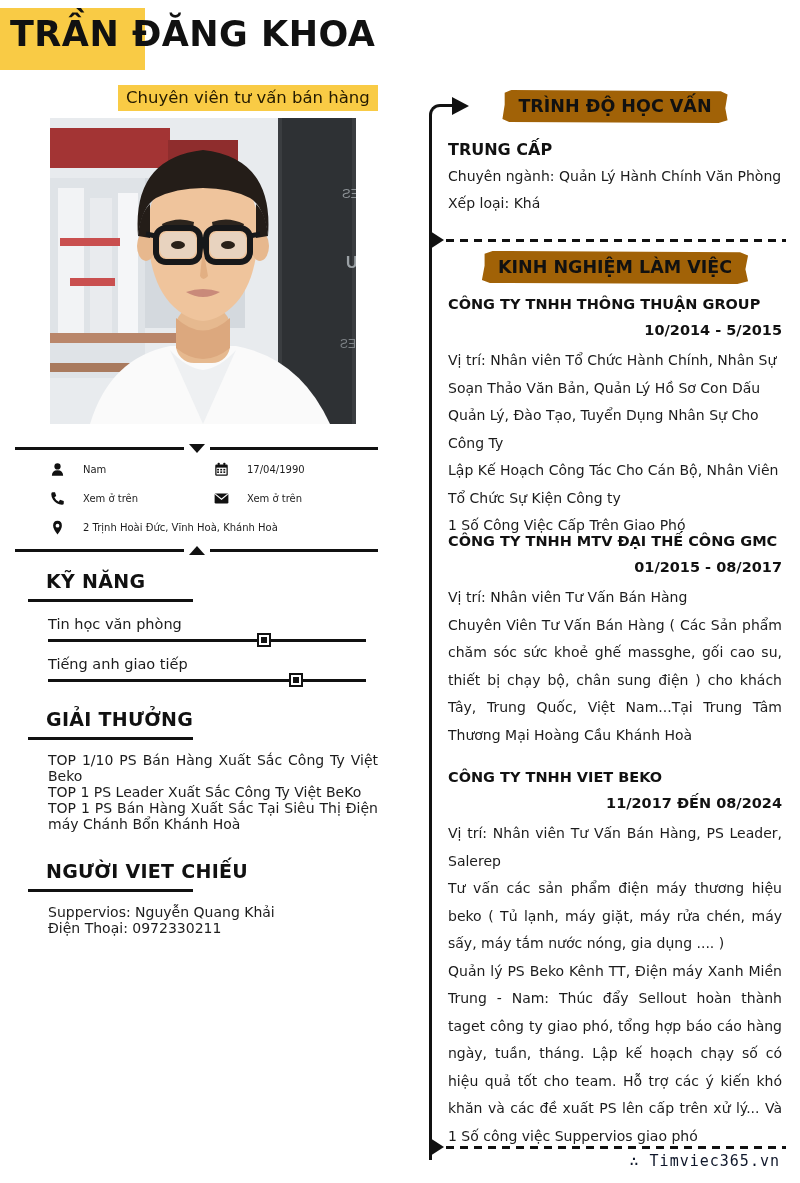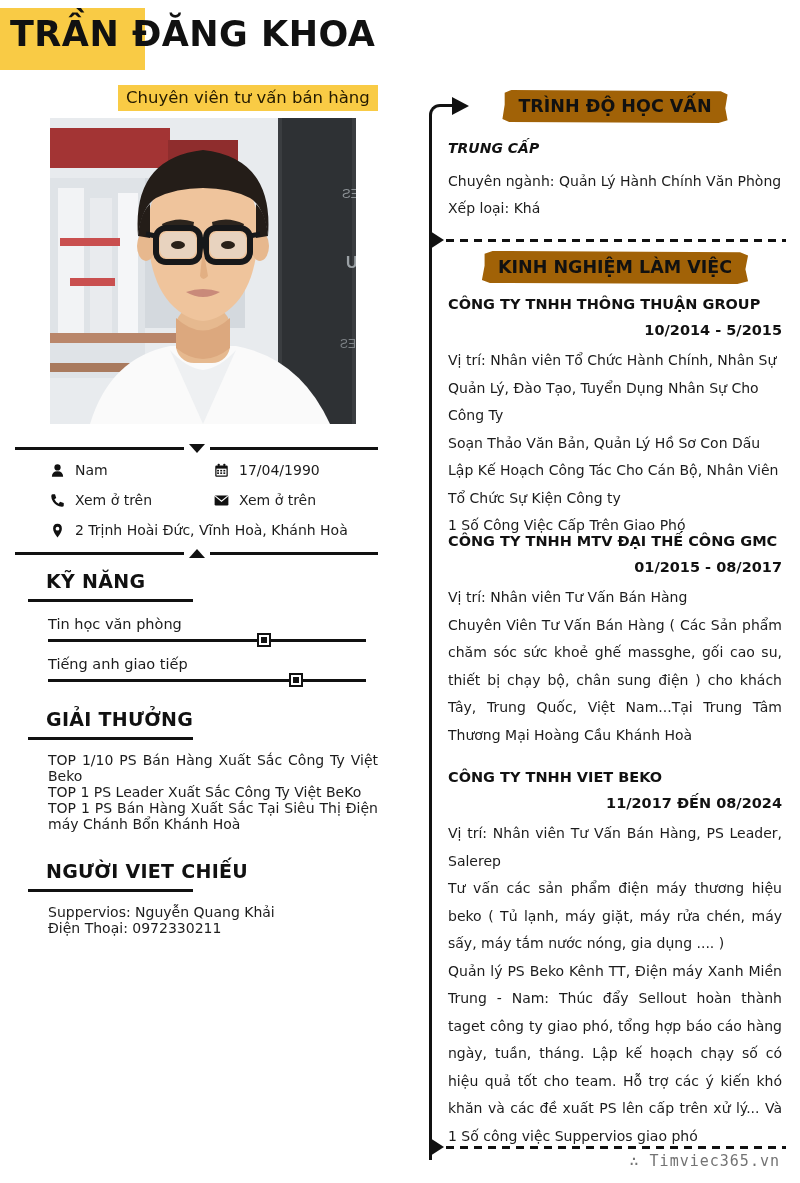--- a/index.html
+++ b/index.html
@@ -19,21 +19,21 @@
   #info-panel { left:15px; top:447px; width:363px; }
   .hline { position:relative; height:3px; background:#111; }
   .tri-wrap { position:absolute; left:50%; transform:translateX(-50%); top:-6px; background:#fff; padding:0 5px; height:14px; display:flex; align-items:center; }
   .tri-down { width:0; height:0; border-left:8px solid transparent; border-right:8px solid transparent; border-top:9px solid #111; }
   .tri-up   { width:0; height:0; border-left:8px solid transparent; border-right:8px solid transparent; border-bottom:9px solid #111; }
   .info-grid { padding:12px 0 10px 35px; }
   .info-row { display:flex; margin-bottom:14px; }
   .info-cell { display:flex; align-items:center; width:168px; }
   .info-cell.wide { width:100%; }
   .info-cell .ic { width:15px; height:15px; margin-right:10px; flex:0 0 15px; }
-  .info-cell span.txt { font-size:14px; }
+  .info-cell span.txt { font-size:10px;margin-left:8px; }
 
   
   .lsec-title { font-size:19px; font-weight:700; color:#111; padding-left:18px; letter-spacing:.3px; }
   .lsec-rule { height:3px; background:#111; width:165px; margin-top:7px; }
   #skills-section { left:28px; top:570px; width:350px; }
   #awards-section { left:28px; top:708px; width:350px; }
   #refs-section   { left:28px; top:860px; width:350px; }
   .skill { margin-top:14px; padding-left:20px; }
   .skill-label { font-size:14.5px; margin-bottom:7px; }
   .skill-line { position:relative; height:3px; background:#111; width:318px; }
@@ -50,37 +50,37 @@
   #dash1 { left:446px; top:239px; width:340px; }
   #dash2 { left:446px; top:1146px; width:340px; }
   .dash-tri { width:0; height:0; border-left:14px solid #111; border-top:9px solid transparent; border-bottom:9px solid transparent; }
   #dash1-tri { left:430px; top:231px; }
   #dash2-tri { left:430px; top:1138px; }
 
   .r-header { background:#a16207; color:#111; font-size:17.5px; font-weight:700; padding:6px 16px 7px; white-space:nowrap; border-radius:2px;
     clip-path:polygon(1% 8%, 4% 0, 97% 4%, 100% 14%, 99% 55%, 100% 92%, 96% 100%, 3% 97%, 0 88%, 1% 45%); }
   #edu-block { left:448px; top:90px; width:334px; }
   #edu-header-row { display:flex; justify-content:center; margin-bottom:17px; }
-  .r-sub { font-size:14px; font-weight:700; color:#111; margin-bottom:12px;font-style:italic; }
+  .r-sub { font-size:16px; font-weight:700; color:#111; margin-bottom:4px; }
   .r-line { font-size:14px; line-height:27px; }
 
   #exp-header-row { left:448px; top:251px; width:334px; display:flex; justify-content:center; }
 
   .job { left:448px; width:334px; }
   #job1 { top:296px; }
   #job2 { top:533px; }
   #job3 { top:769px; }
   .job-company { font-size:14.5px; font-weight:700; color:#111; margin-bottom:10px; }
   .job-period { font-size:14.5px; font-weight:700; color:#111; text-align:right; margin-bottom:9px; }
   .job-body { font-size:14px; line-height:27.5px; text-align:justify; }
   .job-body .ln { display:block; }
   .job-body.nojust { text-align:left; }
 
   #watermark { left:446px; top:1152px; width:334px; text-align:right;
-    font-family:"DejaVu Sans Mono","Liberation Mono",monospace; font-size:15px; color:#737373; letter-spacing:1px; }
+    font-family:"DejaVu Sans Mono","Liberation Mono",monospace; font-size:15px; color:#0f172a; letter-spacing:1px; }
 </style>
 </head>
 <body>
 
 <div class="abs" id="name-hl"></div>
 <h1 class="abs" id="page-name">TRẦN ĐĂNG KHOA</h1>
 <div class="abs" id="subtitle">Chuyên viên tư vấn bán hàng</div>
 
 <div class="abs" id="photo">
   <svg width="306" height="306" viewBox="0 0 306 306" xmlns="http://www.w3.org/2000/svg">
@@ -256,22 +256,22 @@
 
 <div class="abs" id="exp-header-row">
   <span class="r-header">KINH NGHIỆM LÀM VIỆC</span>
 </div>
 
 <div class="abs job" id="job1">
   <div class="job-company">CÔNG TY TNHH THÔNG THUẬN GROUP</div>
   <div class="job-period">10/2014 - 5/2015</div>
   <div class="job-body nojust">
     <span class="ln">Vị trí: Nhân viên Tổ Chức Hành Chính, Nhân Sự</span>
+    <span class="ln">Soạn Thảo Văn Bản, Quản Lý Hồ Sơ Con Dấu</span>
     <span class="ln">Quản Lý, Đào Tạo, Tuyển Dụng Nhân Sự Cho Công Ty</span>
-    <span class="ln">Soạn Thảo Văn Bản, Quản Lý Hồ Sơ Con Dấu</span>
     <span class="ln">Lập Kế Hoạch Công Tác Cho Cán Bộ, Nhân Viên</span>
     <span class="ln">Tổ Chức Sự Kiện Công ty</span>
     <span class="ln">1 Số Công Việc Cấp Trên Giao Phó</span>
   </div>
 </div>
 
 <div class="abs job" id="job2">
   <div class="job-company">CÔNG TY TNHH MTV ĐẠI THẾ CÔNG GMC</div>
   <div class="job-period">01/2015 - 08/2017</div>
   <div class="job-body">

